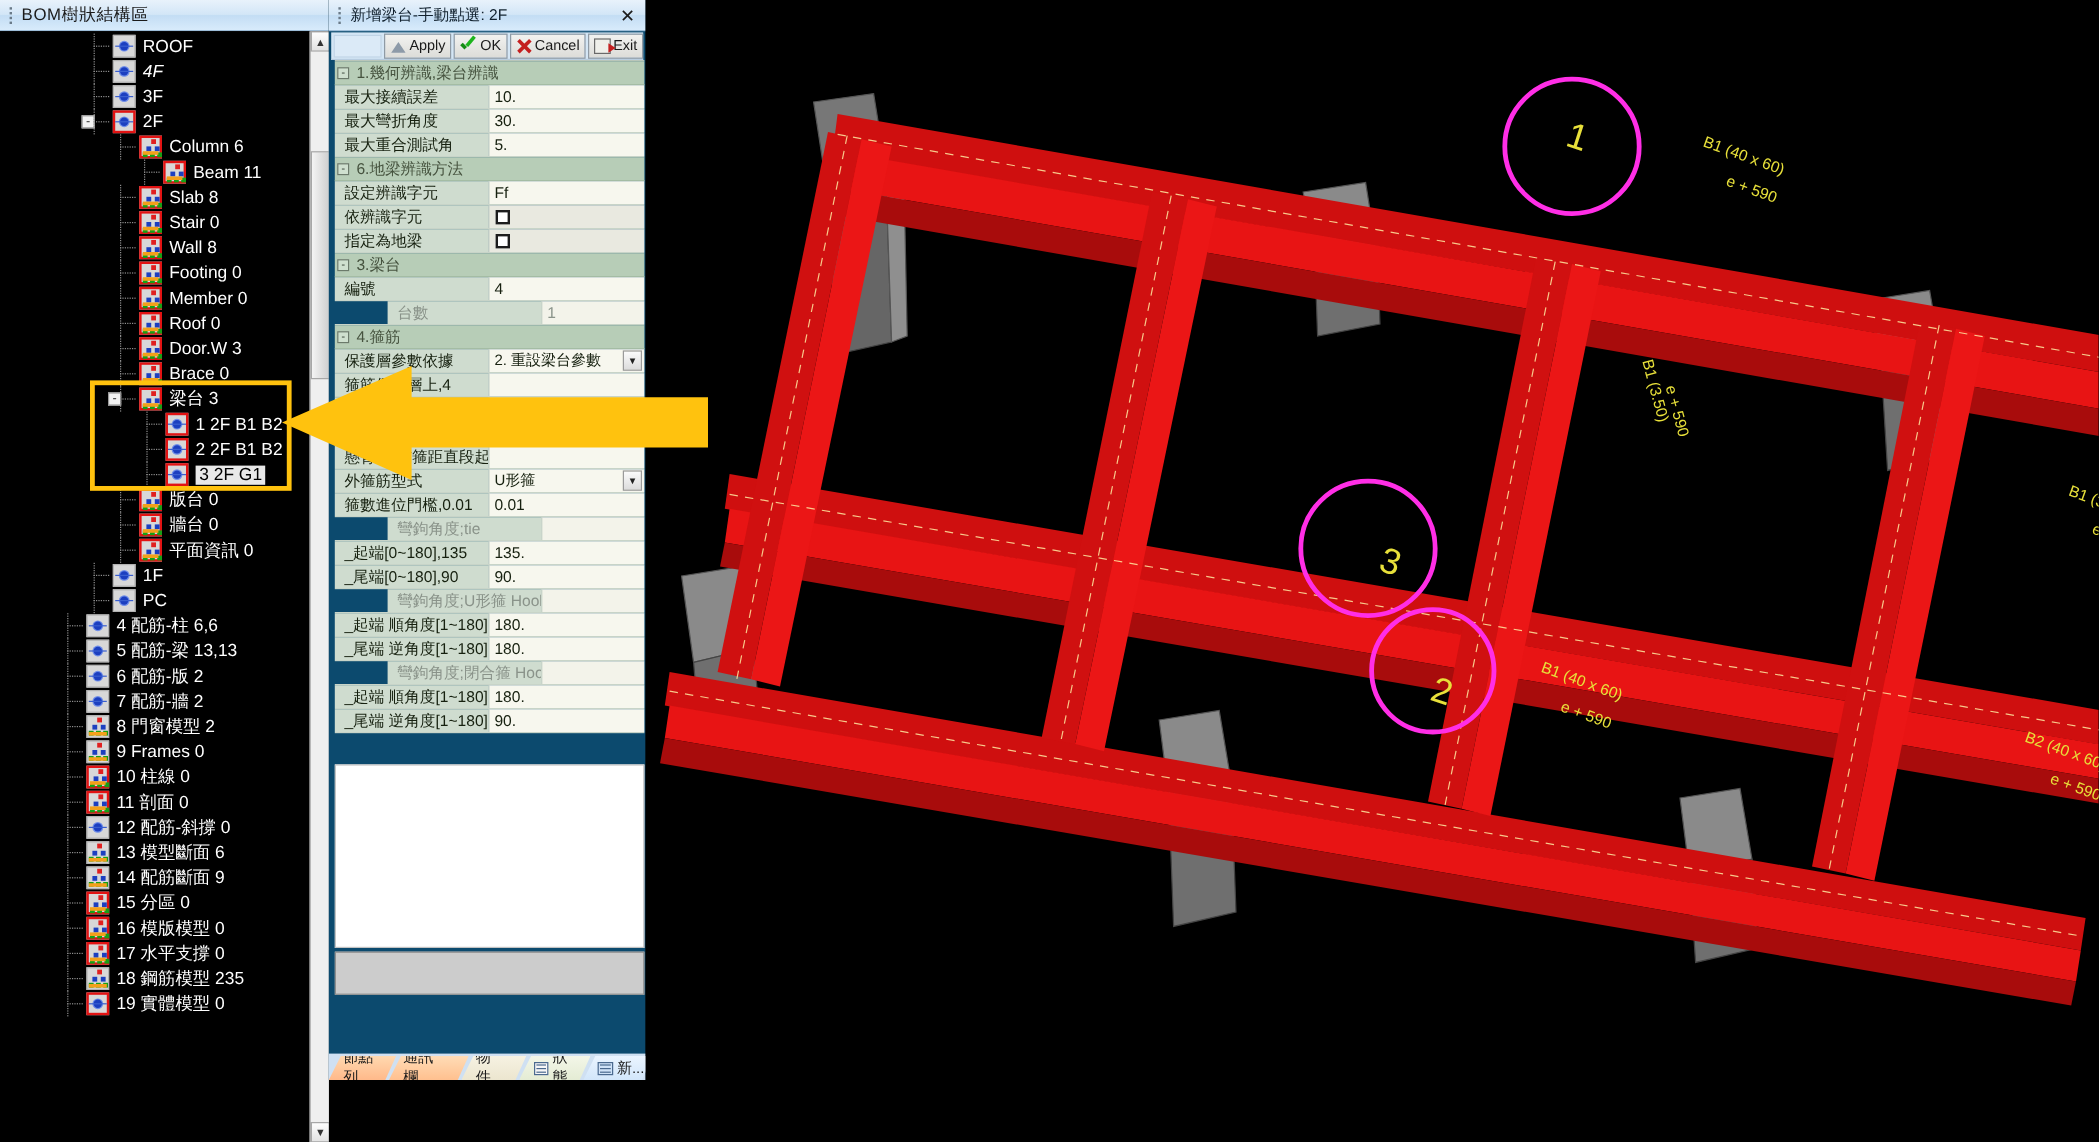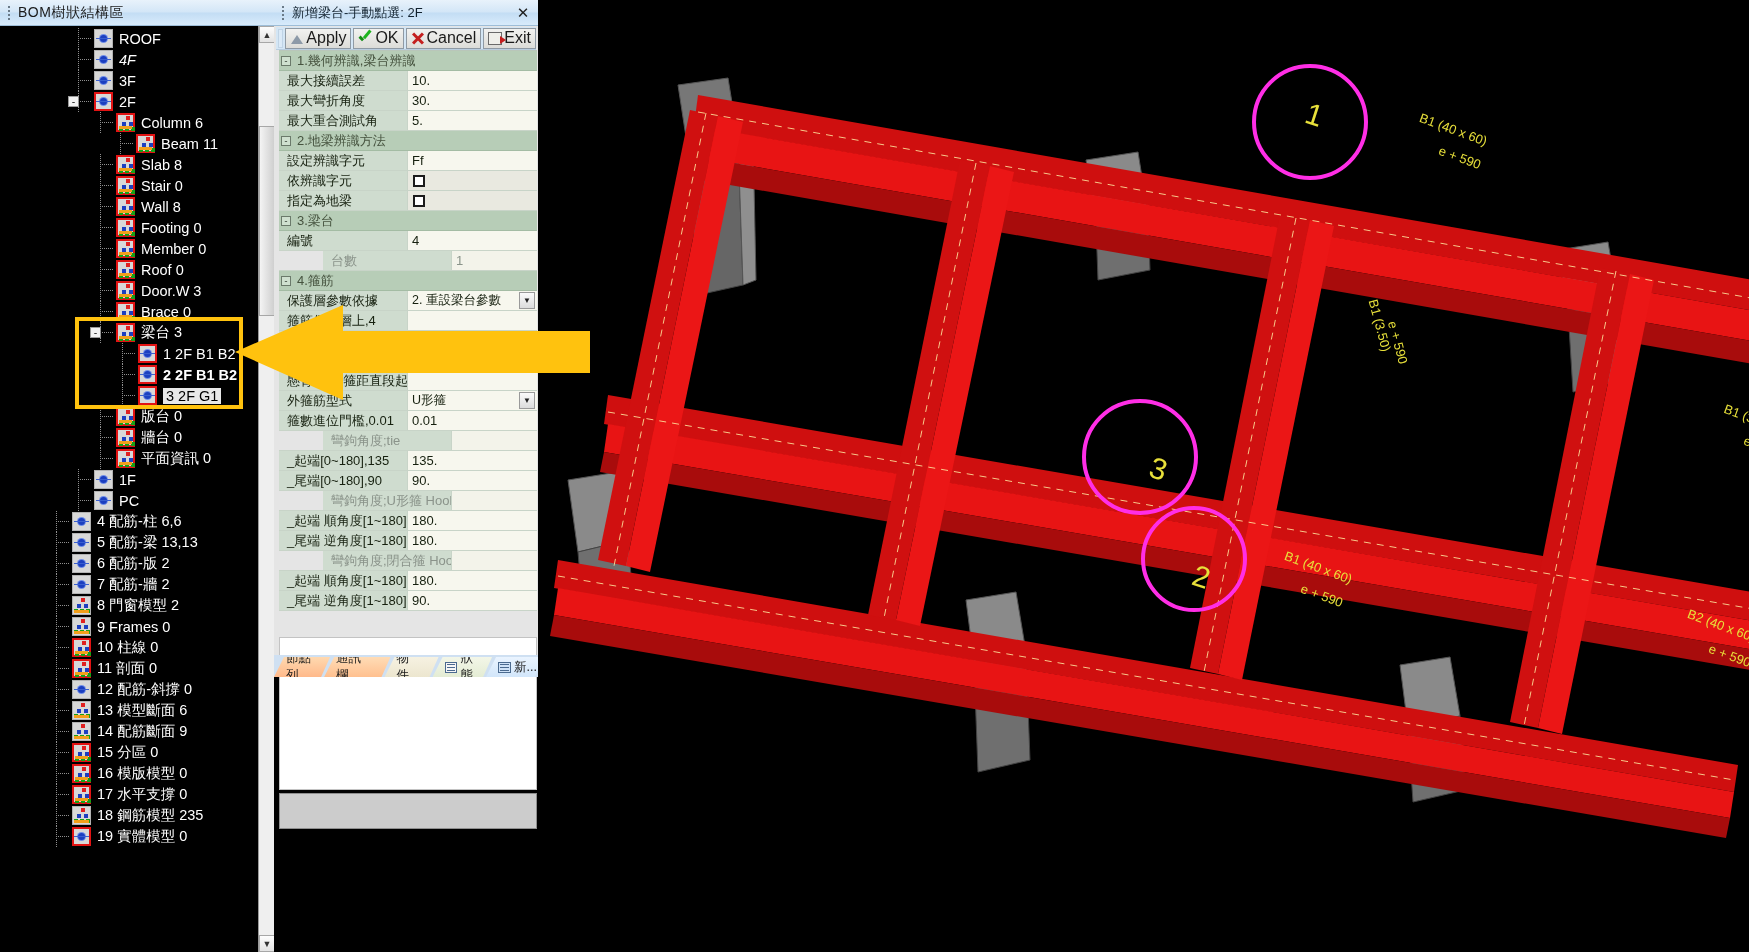--- a/index.html
+++ b/index.html
@@ -97,22 +97,22 @@
   .ico .g-tri .t-base { position:absolute; left:0; bottom:0; width:100%; height:3px; background:#f3a01a;}
 
   
   #tree-highlight {
     position: absolute; left: 75px; top: 320px; width: 168px; height: 99px;
     border: 4px solid #ffc20e; background: transparent; pointer-events: none;
   }
 
   
   #dialog-panel {
-    position: absolute; left: 274px; top: 0; width: 264px; height: 677px;
-    background: #e5e5e5;
+    position: absolute; left: 274px; top: 0; width: 264px; height: 900px;
+    background: #0c4a6e;
   }
   #dlg-titlebar {
     position: absolute; left: 0; top: 0; width: 264px; height: 26px;
     background: linear-gradient(to bottom, #e8f2fb 0%, #d3e6f7 48%, #c3ddf4 52%, #d8ebfb 100%);
     border-bottom: 1px solid #9dbdd8; display: flex; align-items: center;
   }
   #dlg-title-text { font-size: 13px; color: #11212e; }
   #dlg-close {
     position: absolute; right: 6px; top: 4px; width: 18px; height: 17px;
     display:flex; align-items:center; justify-content:center;
@@ -123,21 +123,21 @@
     background: #d4e6f5; border-bottom: 1px solid #b8cde0;
     display: flex; align-items: center;
   }
   .tb-spacer { width: 84px; height: 19px; background: #dbeaf7; border:1px solid #c0d4e6; margin-left:2px;}
   .tb-btn {
     height: 21px; display:flex; align-items:center; gap:2px;
     padding: 0 4px; margin-left: 2px;
     background: linear-gradient(to bottom,#f2f2f0,#dcdcd8);
     border: 1px solid #8f9aa4; font-size: 11px; color: #1a1a1a;
   }
-  .tb-btn .t { font-size: 16px; }
+  .tb-btn .t { font-size: 12px; }
   .icon-apply { width:14px; height:13px; position:relative; }
   .icon-apply::before{content:"";position:absolute;left:1px;bottom:1px;border-left:6px solid transparent;border-right:6px solid transparent;border-bottom:9px solid #8d9aa8;}
   .icon-check { width:15px;height:14px; position:relative; }
   .icon-check::before{content:"";position:absolute;left:1px;top:6px;width:5px;height:2.5px;background:#138c13;transform:rotate(45deg);}
   .icon-check::after{content:"";position:absolute;left:4px;top:2px;width:10px;height:2.5px;background:#1db41d;transform:rotate(-50deg);}
   .icon-x { width:14px;height:14px; position:relative; }
   .icon-x::before,.icon-x::after{content:"";position:absolute;left:0;top:6px;width:14px;height:3px;background:#c41f1f;}
   .icon-x::before{transform:rotate(45deg);} .icon-x::after{transform:rotate(-45deg);}
   .icon-exit { width:14px;height:13px; position:relative;background:#efefea;border:1px solid #6a6a6a;}
   .icon-exit::after{content:"";position:absolute;right:-5px;top:3px;border-top:4px solid transparent;border-bottom:4px solid transparent;border-left:6px solid #c41f1f;}
@@ -474,21 +474,21 @@
               <span class="g-star"></span>
             </span>
             <span class="lbl" style="left: 163px;">1 2F B1 B2</span>
           </div>
           <div class="tnode" style="height: 21px;">
             <span class="dots-h" style="left: 122px; top: 10px; width: 13px;"></span>
             <span class="dots-v" style="left: 122px; top: 0px; height: 21px;"></span>
             <span class="ico redbox" style="left: 138px; top: 1px;">
               <span class="g-star"></span>
             </span>
-            <span class="lbl" style="left: 163px; font-weight: bold;">2 2F B1 B2</span>
+            <span class="lbl" style="left: 163px;">2 2F B1 B2</span>
           </div>
           <div class="tnode" style="height: 21px;">
             <span class="dots-h" style="left: 122px; top: 10px; width: 13px;"></span>
             <span class="dots-v" style="left: 122px; top: 0px; height: 21px;"></span>
             <span class="ico redbox" style="left: 138px; top: 1px;">
               <span class="g-star"></span>
             </span>
             <span class="lbl sel" style="left: 163px;">3 2F G1</span>
           </div>
           <div class="tnode" style="height: 21px;">
@@ -824,21 +824,21 @@
           </div>
         </div>
         <div class="pg-row">
           <div class="k">最大重合測試角</div>
           <div class="v">
             <span>5.</span>
           </div>
         </div>
         <div class="pg-group">
           <span class="gx">-</span>
-          <span class="gt">2.地梁辨識方法</span>
+          <span class="gt">6.地梁辨識方法</span>
         </div>
         <div class="pg-row">
           <div class="k">設定辨識字元</div>
           <div class="v">
             <span>Ff</span>
           </div>
         </div>
         <div class="pg-row">
           <div class="k">依辨識字元</div>
           <div class="v grayv">

